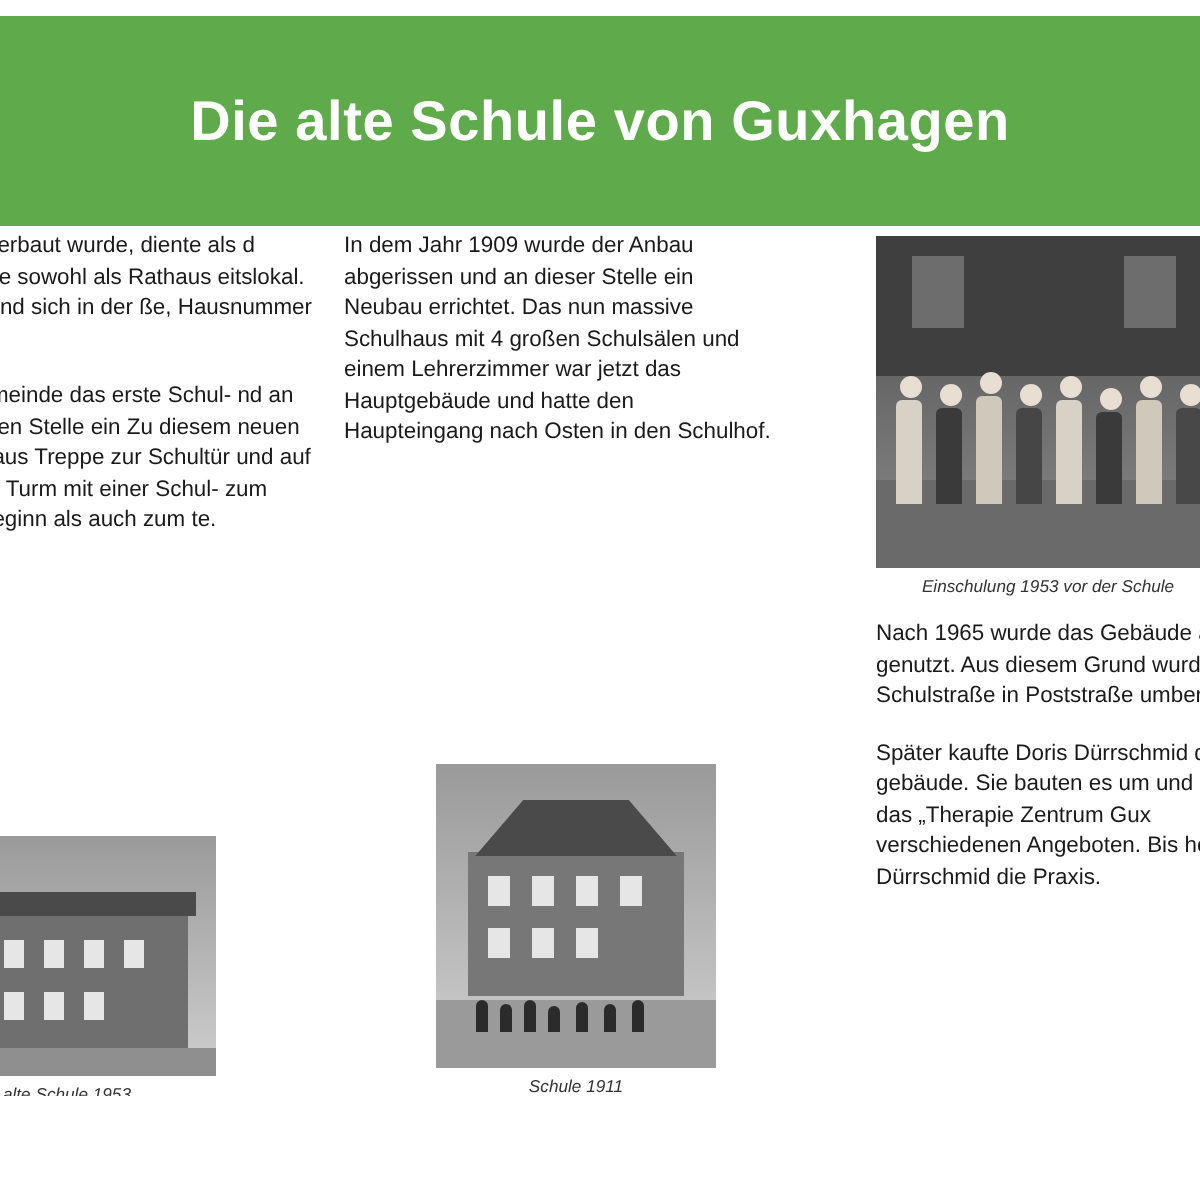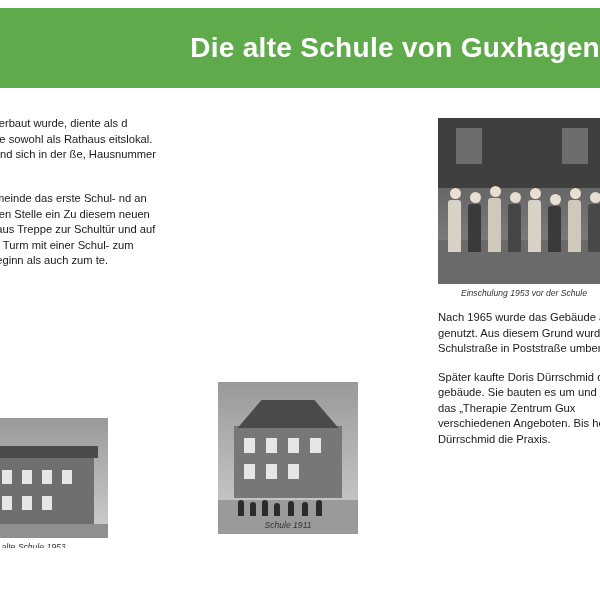--- a/index.html
+++ b/index.html
@@ -14,25 +14,25 @@
     overflow: hidden;
     position: relative;
   }
 
   
   .header {
     position: absolute;
     left: 0;
     top: 8px;
     width: 600px;
-    height: 80px;
+    height: 105px;
     background: #5faa4a;
     display: flex;
     align-items: center;
-    justify-content: flex-end;
+    justify-content: center;
   }
   .header-title {
     color: #ffffff;
     font-size: 28px;
     font-weight: bold;
     letter-spacing: 0.3px;
     text-align: center;
     white-space: nowrap;
   }
 
@@ -90,21 +90,21 @@
 
   
   .photo-mid {
     left: 218px;
     top: 382px;
     width: 140px;
     height: 152px;
   }
   .cap-mid {
     left: 218px;
-    top: 520px;
+    top: 538px;
     width: 140px;
   }
 
   
   .photo-right {
     left: 438px;
     top: 118px;
     width: 172px;
     height: 166px;
   }
@@ -142,20 +142,21 @@
 </div>
 
 <div class="content">
 
   <div class="col col-left">
     <p>s 1596 erbaut wurde, diente als d fungierte sowohl als Rathaus eitslokal. Es befand sich in der ße, Hausnummer 14.</p>
     <p>die Gemeinde das erste Schul- nd an derselben Stelle ein Zu diesem neuen Schulhaus Treppe zur Schultür und auf sich ein Turm mit einer Schul- zum Schulbeginn als auch zum te.</p>
   </div>
 
   <div class="col col-mid">
+    <p>In dem Jahr 1909 wurde der Anbau abgerissen und an dieser Stelle ein Neubau errichtet. Das nun massive Schulhaus mit 4 großen Schulsälen und einem Lehrerzimmer war jetzt das Hauptgebäude und hatte den Haupteingang nach Osten in den Schulhof.</p>
   </div>
 
   <div class="col col-right">
     <p>Nach 1965 wurde das Gebäude a genutzt. Aus diesem Grund wurd Schulstraße in Poststraße umben</p>
     <p>Später kaufte Doris Dürrschmid d gebäude. Sie bauten es um und e darin das „Therapie Zentrum Gux verschiedenen Angeboten. Bis he Doris Dürrschmid die Praxis.</p>
   </div>
 
 </div>
 
 <div class="photo photo-left">

